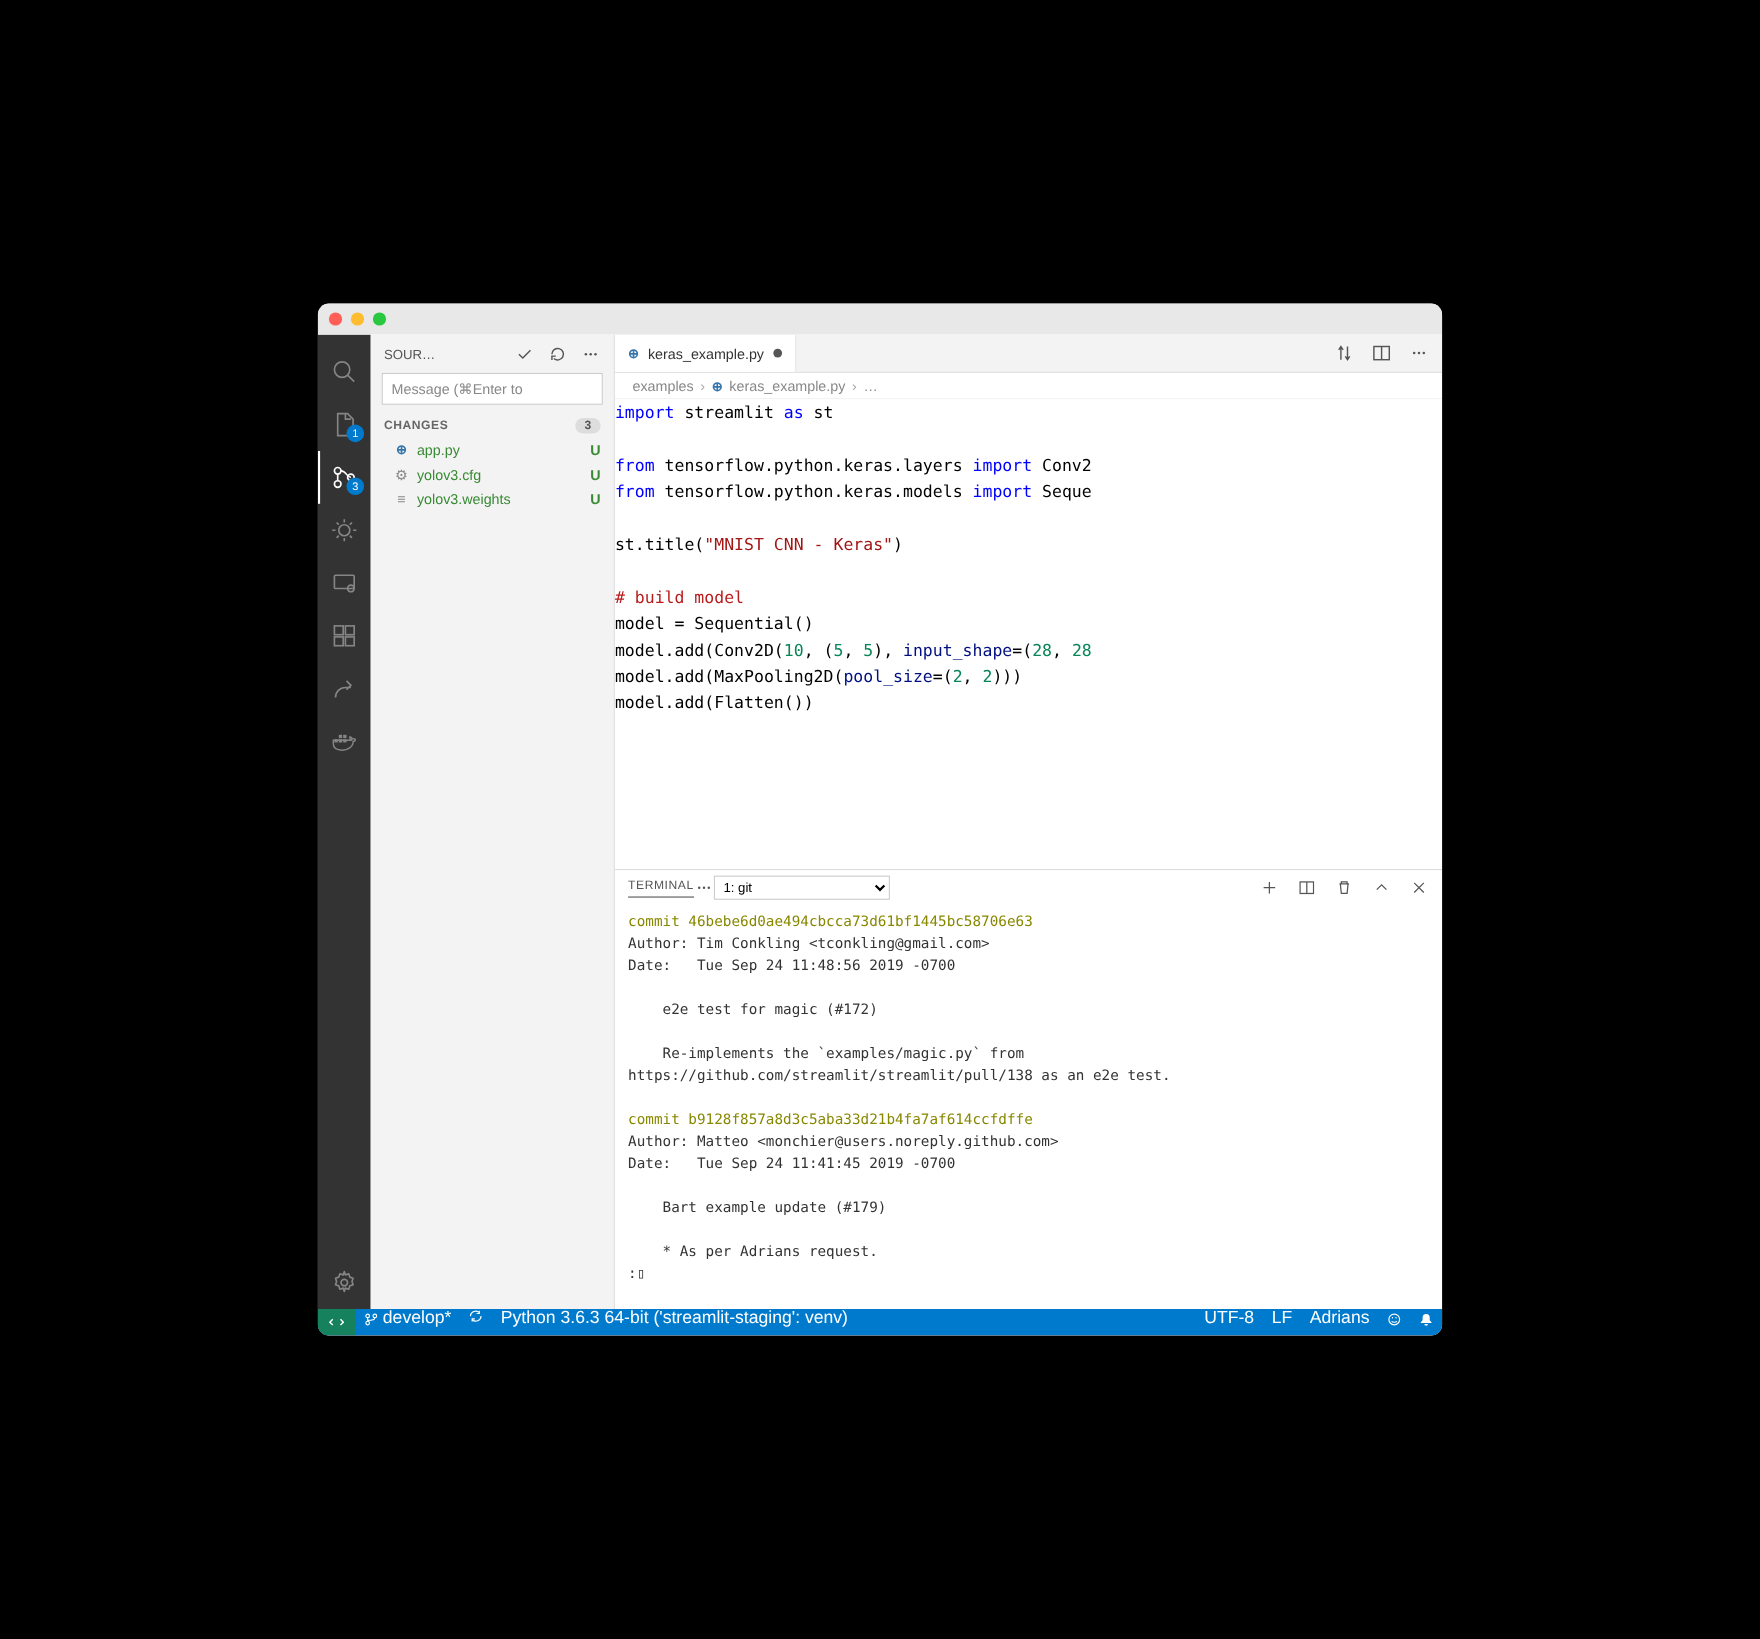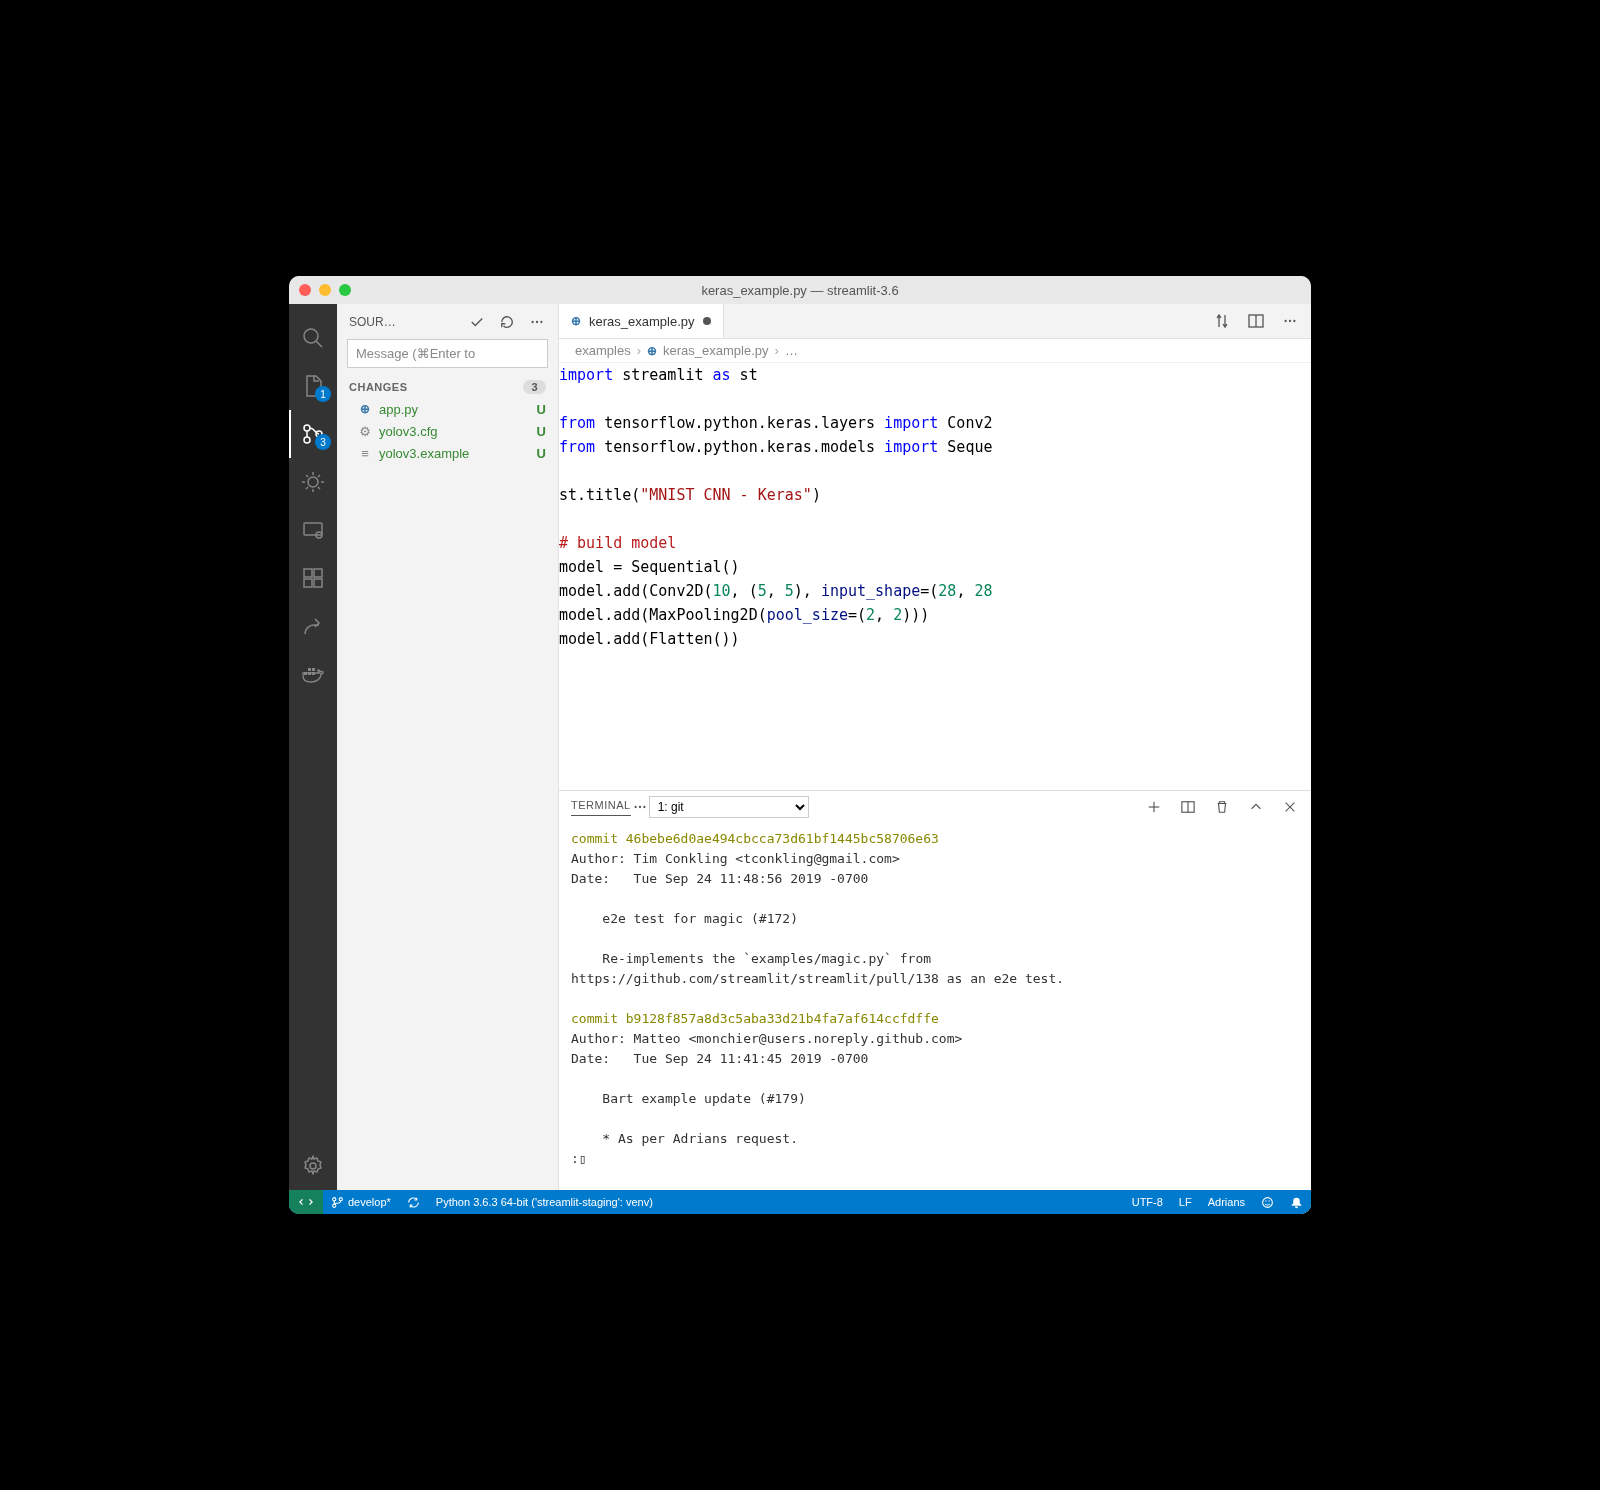--- a/index.html
+++ b/index.html
@@ -264,22 +264,22 @@
       color: #333;
       overflow: hidden;
       white-space: pre-wrap;
     }
     .commit-hash { color: #888800; }
     .statusbar {
       height: 24px;
       background: #007acc;
       color: #fff;
       display: flex;
-      align-items: center;
-      font-size: 11px;
+      align-items: flex-start;
+      font-size: 16px;
     }
     .statusbar .remote {
       width: 34px;
       height: 24px;
       background: #16825d;
       display: flex;
       align-items: center;
       justify-content: center;
     }
     .statusbar .item {
@@ -295,21 +295,20 @@
 </head>
 <body>
 
 <div class="window">
   <div class="titlebar">
     <div class="traffic-lights">
       <div class="traffic-light tl-red"></div>
       <div class="traffic-light tl-yellow"></div>
       <div class="traffic-light tl-green"></div>
     </div>
-    <div class="window-title">keras_example.py — streamlit-3.6</div>
   </div>
 
   <div class="body">
     <div class="activity-bar">
       <div class="ab-item">
         <svg viewBox="0 0 24 24" fill="none" stroke="currentColor" stroke-width="1.5">
             <circle cx="10" cy="10" r="7"></circle>
             <line x1="21" y1="21" x2="15" y2="15"></line>
           </svg>
       </div>
@@ -411,21 +410,21 @@
             <span class="fileicon">
               <span style="color:#888">⚙</span>
             </span>
             <span class="name">yolov3.cfg</span>
             <span class="status">U</span>
           </div>
           <div class="file-item">
             <span class="fileicon">
               <span style="color:#888">≡</span>
             </span>
-            <span class="name">yolov3.example</span>
+            <span class="name">yolov3.weights</span>
             <span class="status">U</span>
           </div>
         </div>
     </div>
 
     <div class="main">
       <div class="tabs">
         <div class="tab">
           <span class="py-icon">⊕</span>
           <span>keras_example.py</span>

